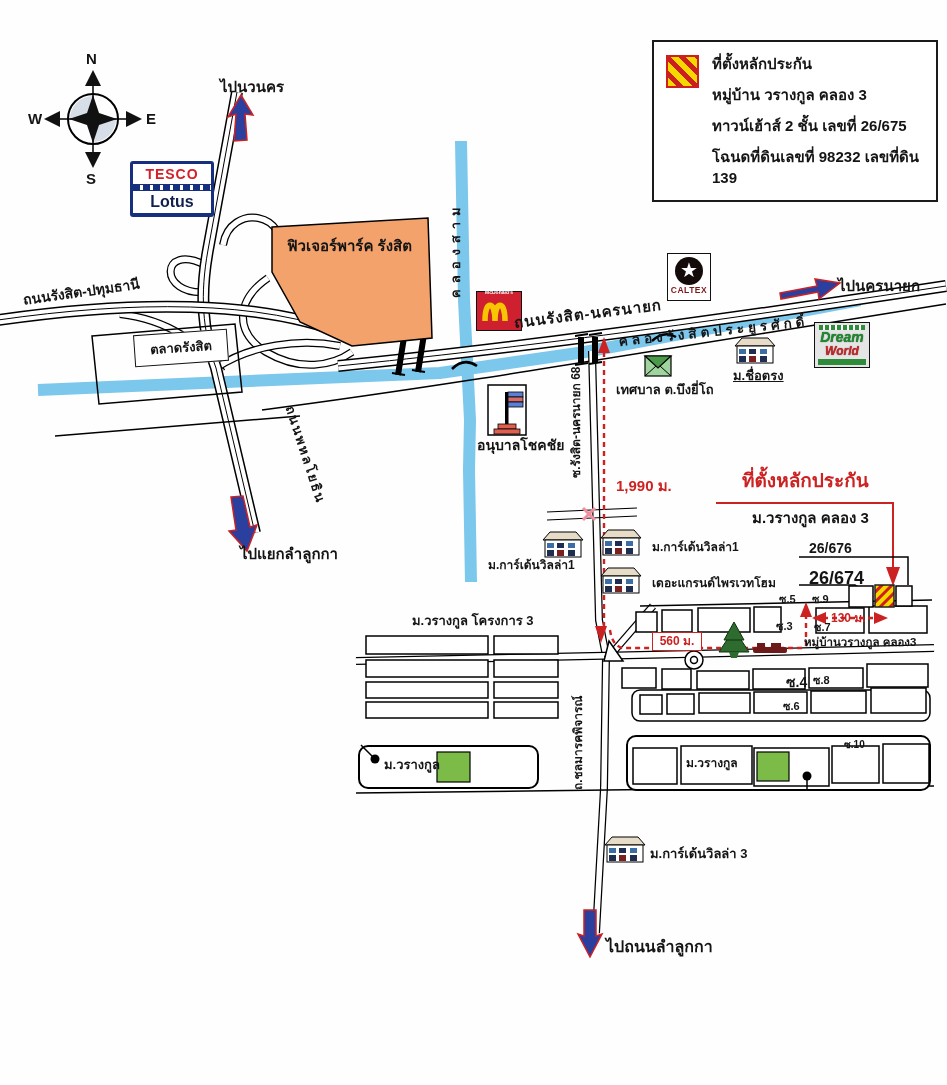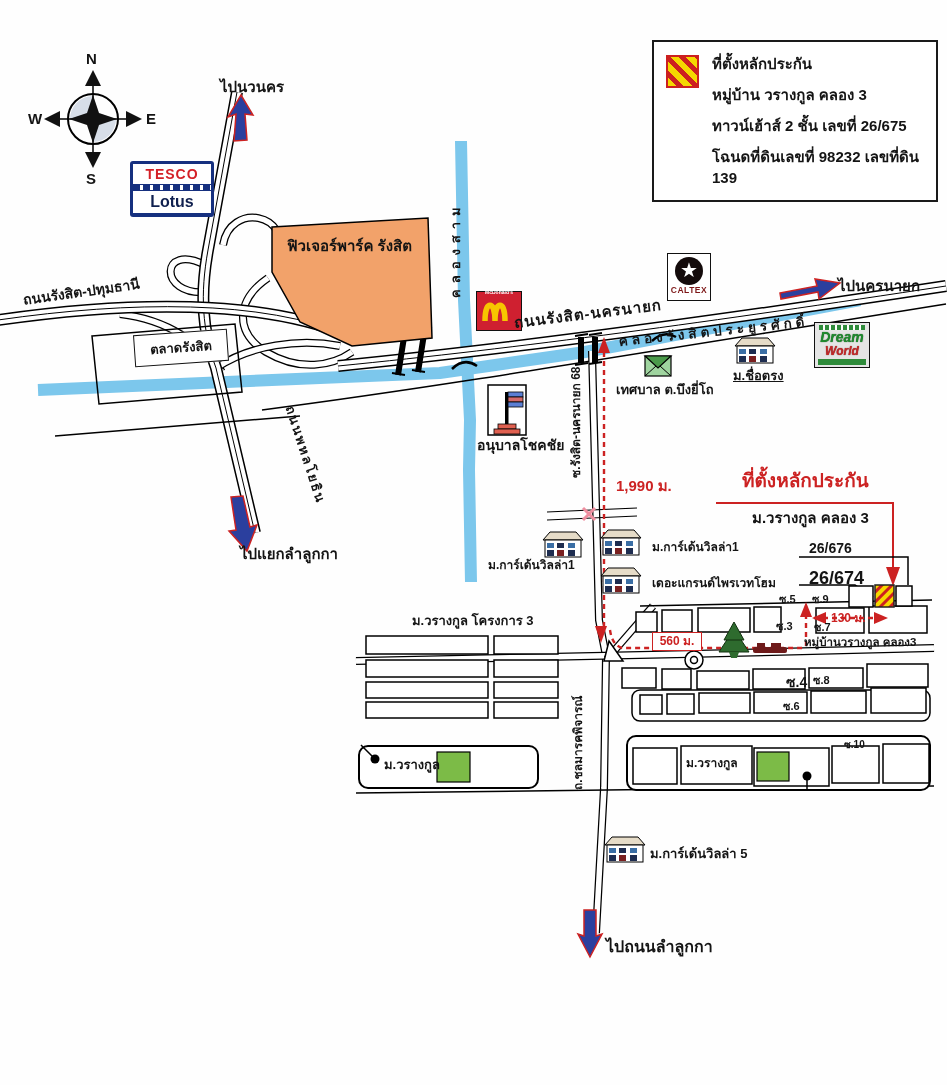--- a/index.html
+++ b/index.html
@@ -347,15 +347,15 @@
 <div class="lbl" style="left:786px;top:674px;font-size:14px;">ซ.4</div>
 <div class="lbl" style="left:813px;top:674px;font-size:11px;">ซ.8</div>
 <div class="lbl" style="left:783px;top:700px;font-size:11px;">ซ.6</div>
 <div class="lbl" style="left:844px;top:700px;font-size:10px;margin-top:39px;">ซ.10</div>
 
 <div id="d560">560 ม.</div>
 <div class="lbl" style="left:804px;top:636px;font-size:11.5px;">หมู่บ้านวรางกูล คลอง3</div>
 <div class="lbl" style="left:412px;top:614px;font-size:13px;">ม.วรางกูล โครงการ 3</div>
 <div class="lbl" style="left:384px;top:758px;font-size:13px;">ม.วรางกูล</div>
 <div class="lbl" style="left:686px;top:757px;font-size:12px;">ม.วรางกูล</div>
-<div class="lbl" style="left:650px;top:847px;font-size:13px;">ม.การ์เด้นวิลล่า 5</div>
+<div class="lbl" style="left:650px;top:847px;font-size:13px;">ม.การ์เด้นวิลล่า 3</div>
 
 </div>
 
 </body></html>

